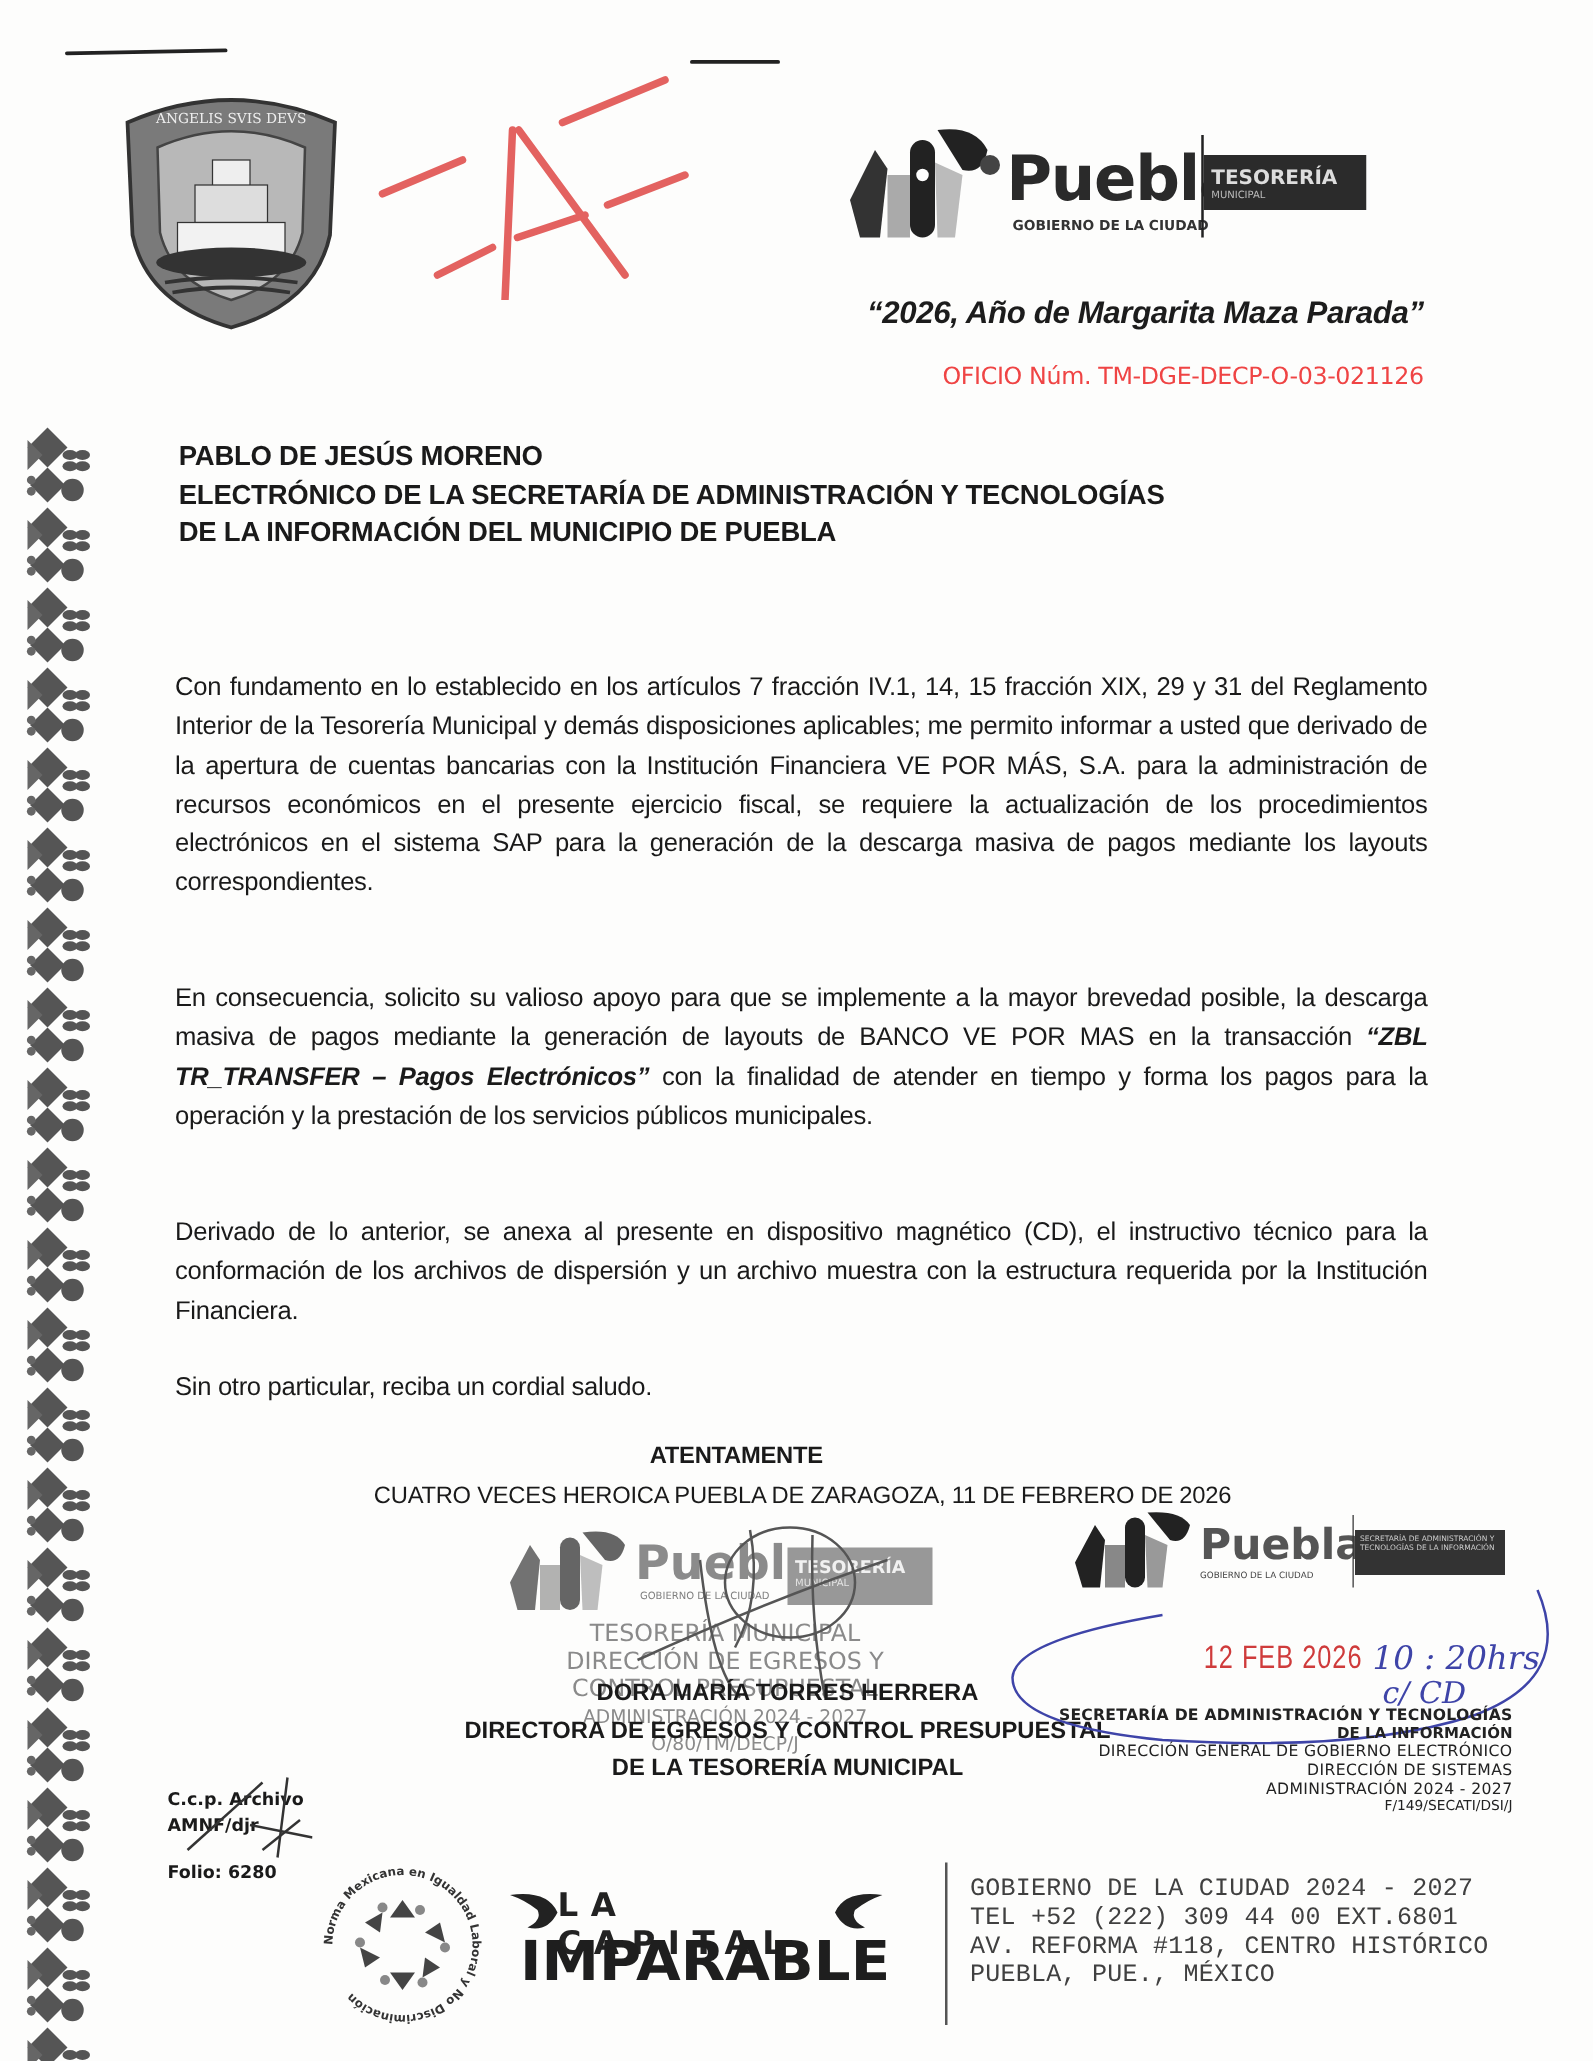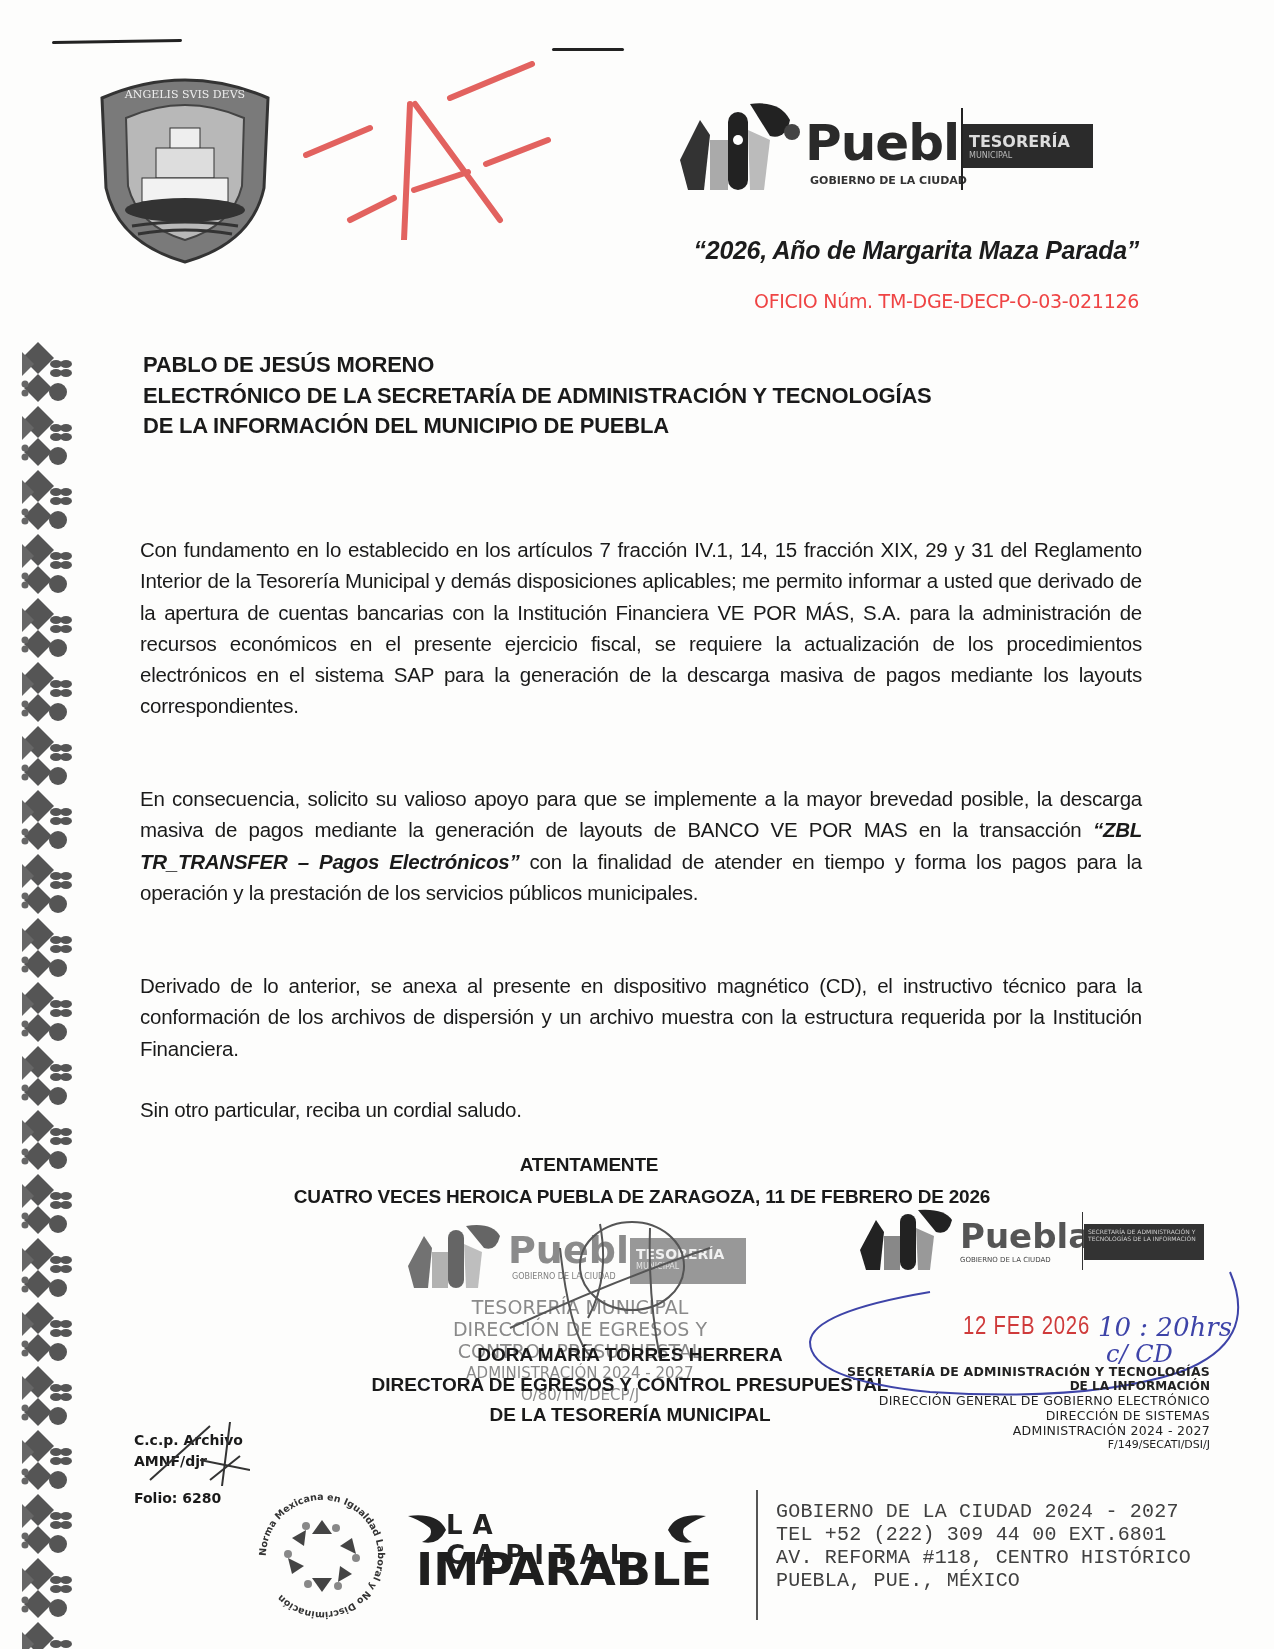--- a/index.html
+++ b/index.html
@@ -43,21 +43,21 @@
     left: 140px; width: 1002px; font-size: 20.5px; line-height: 31.3px;
     text-align: justify; color: #1a1a1a; letter-spacing: -0.25px;
   }
   .p1 { top: 534px; }
   .p2 { top: 783px; }
   .p3 { top: 970px; }
   .p4 { top: 1094px; }
   .body-par em { font-weight: bold; }
 
   .atentamente { left: 0; width: 1128px; top: 1154px; text-align: center; font-weight: bold; font-size: 19px; letter-spacing: -0.2px; margin-left: 25px; }
-  .place-date { left: 0; width: 1274px; top: 1186px; text-align: center; font-weight: bold; font-size: 19px; letter-spacing: -0.2px; padding-left: 10px; box-sizing: border-box; }
+  .place-date { left: 0; width: 1274px; top: 1186px; text-align: center; font-weight: normal; font-size: 19px; letter-spacing: -0.2px; padding-left: 10px; box-sizing: border-box; }
 
   
   .stamp-gray { color: #8a8a8a; font-size: 19px; line-height: 22px; text-align: center; font-family: "DejaVu Sans", sans-serif; }
   .sign-block { left: 350px; width: 560px; top: 1340px; text-align: center; font-weight: bold; font-size: 19px; line-height: 30px; }
   .sign-block div { white-space: nowrap; }
 
   .recv-stamp { left: 840px; top: 1340px; width: 370px; text-align: right; font-family: "DejaVu Sans", sans-serif; color: #222; }
   .recv-stamp .l1 { font-size: 12.5px; font-weight: bold; letter-spacing: 0.2px; }
   .recv-stamp .l2 { font-size: 12px; font-weight: bold; }
   .recv-stamp .l3 { font-size: 12.5px; letter-spacing: 0.3px; }

